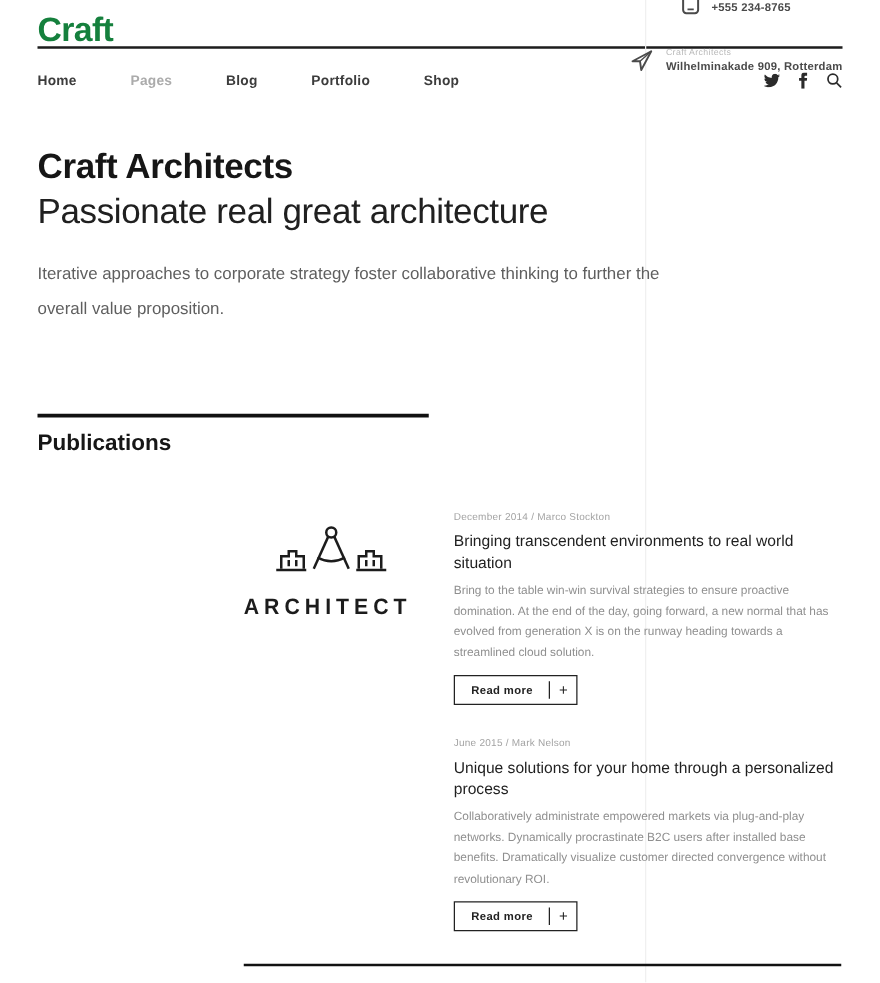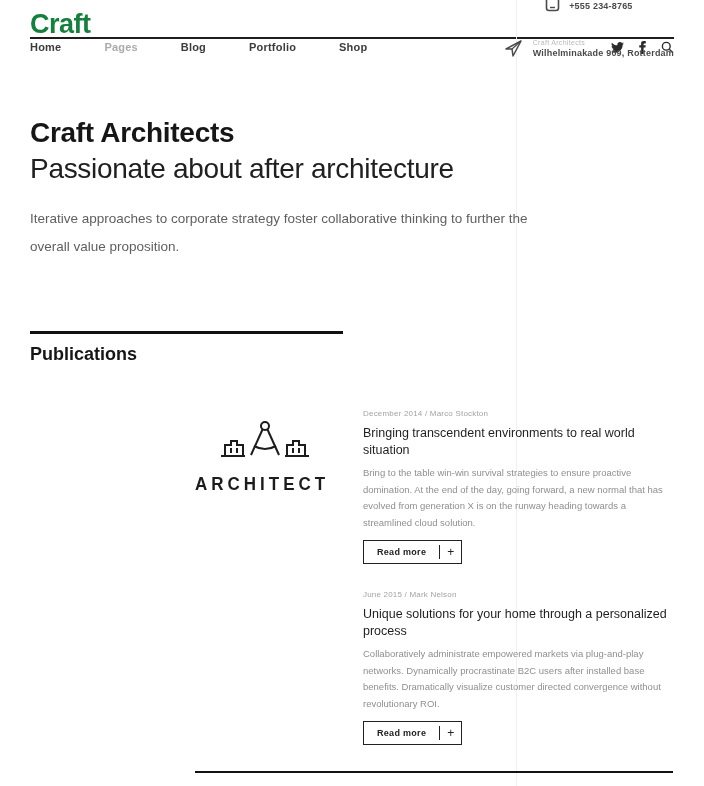--- a/index.html
+++ b/index.html
@@ -16,21 +16,21 @@
   .header { display:flex; align-items:center; padding-top:11px; height:37px; }
   .logo { font-size:27px; font-weight:bold; letter-spacing:-0.5px; color:#15803d; }
   .header-contacts { margin-left:auto; display:flex; align-items:center; gap:26px;flex-direction:column; }
   .contact { display:flex; align-items:center; gap:9px; }
   .contact svg { display:block; }
   .contact-label { font-size:7px; color:#b9b9b9; letter-spacing:0.3px; margin-bottom:2px; }
   .contact-value { font-size:9px; color:#4a4a4a; font-weight:bold; letter-spacing:0.2px; }
   .header-rule { height:2px; background:#1d1d1d; margin:0 30px; }
 
   
-  .nav { display:flex; align-items:flex-start; height:30px; padding:0 30px; margin-top:2px; }
+  .nav { display:flex; align-items:flex-end; height:30px; padding:0 30px; margin-top:2px; }
   .nav-item { font-size:11px; font-weight:bold; color:#3c3c3c; margin-right:43px; cursor:pointer; letter-spacing:0.2px; }
   .nav-item.muted { color:#ababab; }
   .nav-social { margin-left:auto; display:flex; align-items:center; gap:12px; }
   .nav-social .sicon { width:13px; height:13px; display:flex; align-items:center; justify-content:center; cursor:pointer; }
 
   
   .hero { margin-top:46px; }
   .hero-line1 { font-size:28px; font-weight:bold; color:#161616; letter-spacing:-0.3px; }
   .hero-line2 { font-size:28px; font-weight:normal; color:#202020; letter-spacing:-0.3px; margin-top:4px; }
   .hero-desc { margin-top:20px; font-size:13.5px; line-height:28px; color:#5f5f5f; width:500px; }
@@ -121,21 +121,21 @@
         <circle cx="6.5" cy="6.5" r="4.8" fill="none" stroke="#2b2b2b" stroke-width="1.7"></circle>
         <line x1="10.2" y1="10.2" x2="14.6" y2="14.6" stroke="#2b2b2b" stroke-width="1.7"></line>
       </svg>
     </span>
   </span>
 </div>
 
 <div class="container">
   <div class="hero">
     <div class="hero-line1">Craft Architects</div>
-    <div class="hero-line2">Passionate about after architecture</div>
+    <div class="hero-line2">Passionate real great architecture</div>
     <div class="hero-desc">Iterative approaches to corporate strategy foster collaborative thinking to further the overall value proposition.</div>
   </div>
 
   <div class="pub-section">
     <div class="pub-rule"></div>
     <div class="pub-heading">Publications</div>
 
     <div class="pub-list">
 
       <div class="pub-row">

